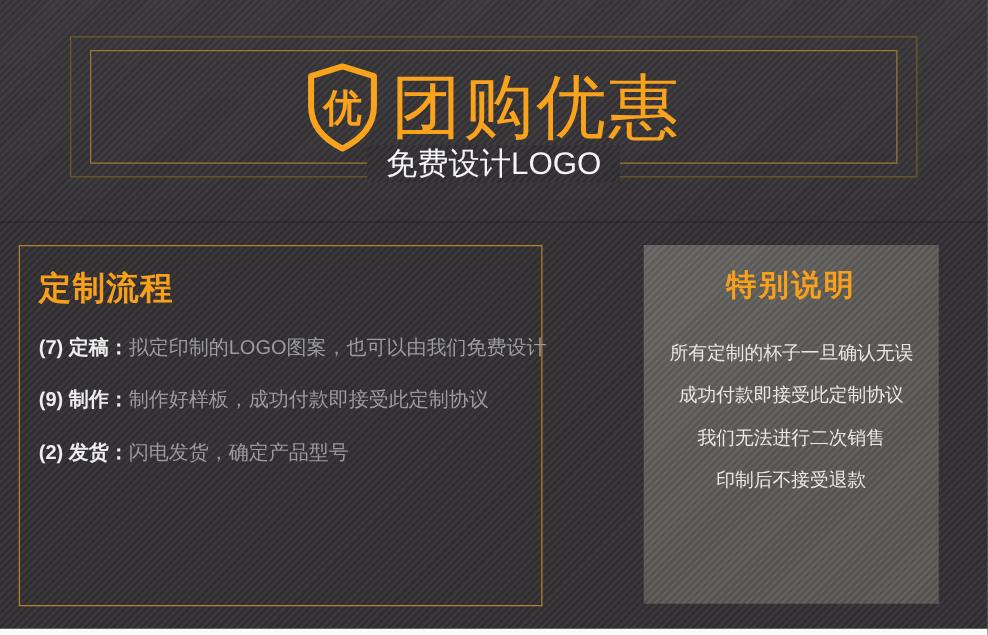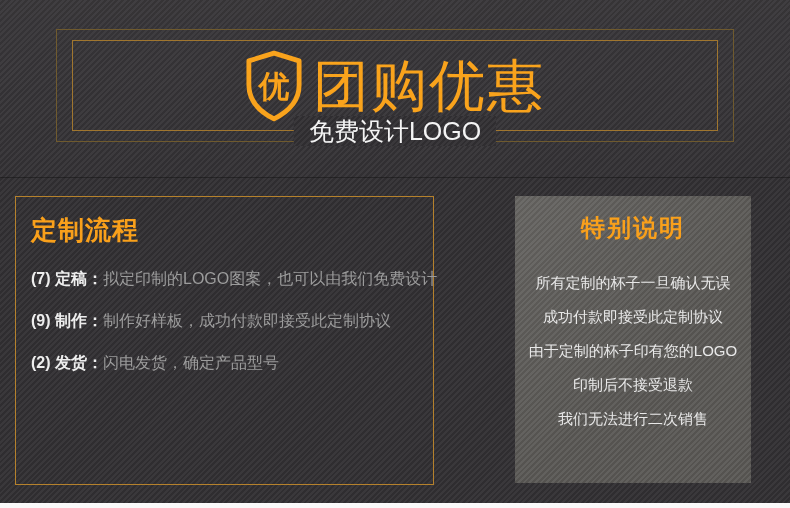--- a/index.html
+++ b/index.html
@@ -111,20 +111,19 @@
         <span class="step-label">(2) 发货：</span><span class="step-desc">闪电发货，确定产品型号</span>
       </div>
     </div>
   </div>
 
   <div class="notice-panel">
     <div class="notice-title">特别说明</div>
     <div class="notice-lines">
       <div class="notice-line">所有定制的杯子一旦确认无误</div>
       <div class="notice-line">成功付款即接受此定制协议</div>
-      <div class="notice-line">由于定制的杯子印有您的LOGO</div>
+      <div class="notice-line">我们无法进行二次销售</div>
       <div class="notice-line">印制后不接受退款</div>
-      <div class="notice-line">我们无法进行二次销售</div>
     </div>
   </div>
 
   <div class="bottom-strip"></div>
 </div>
 
 </body></html>

